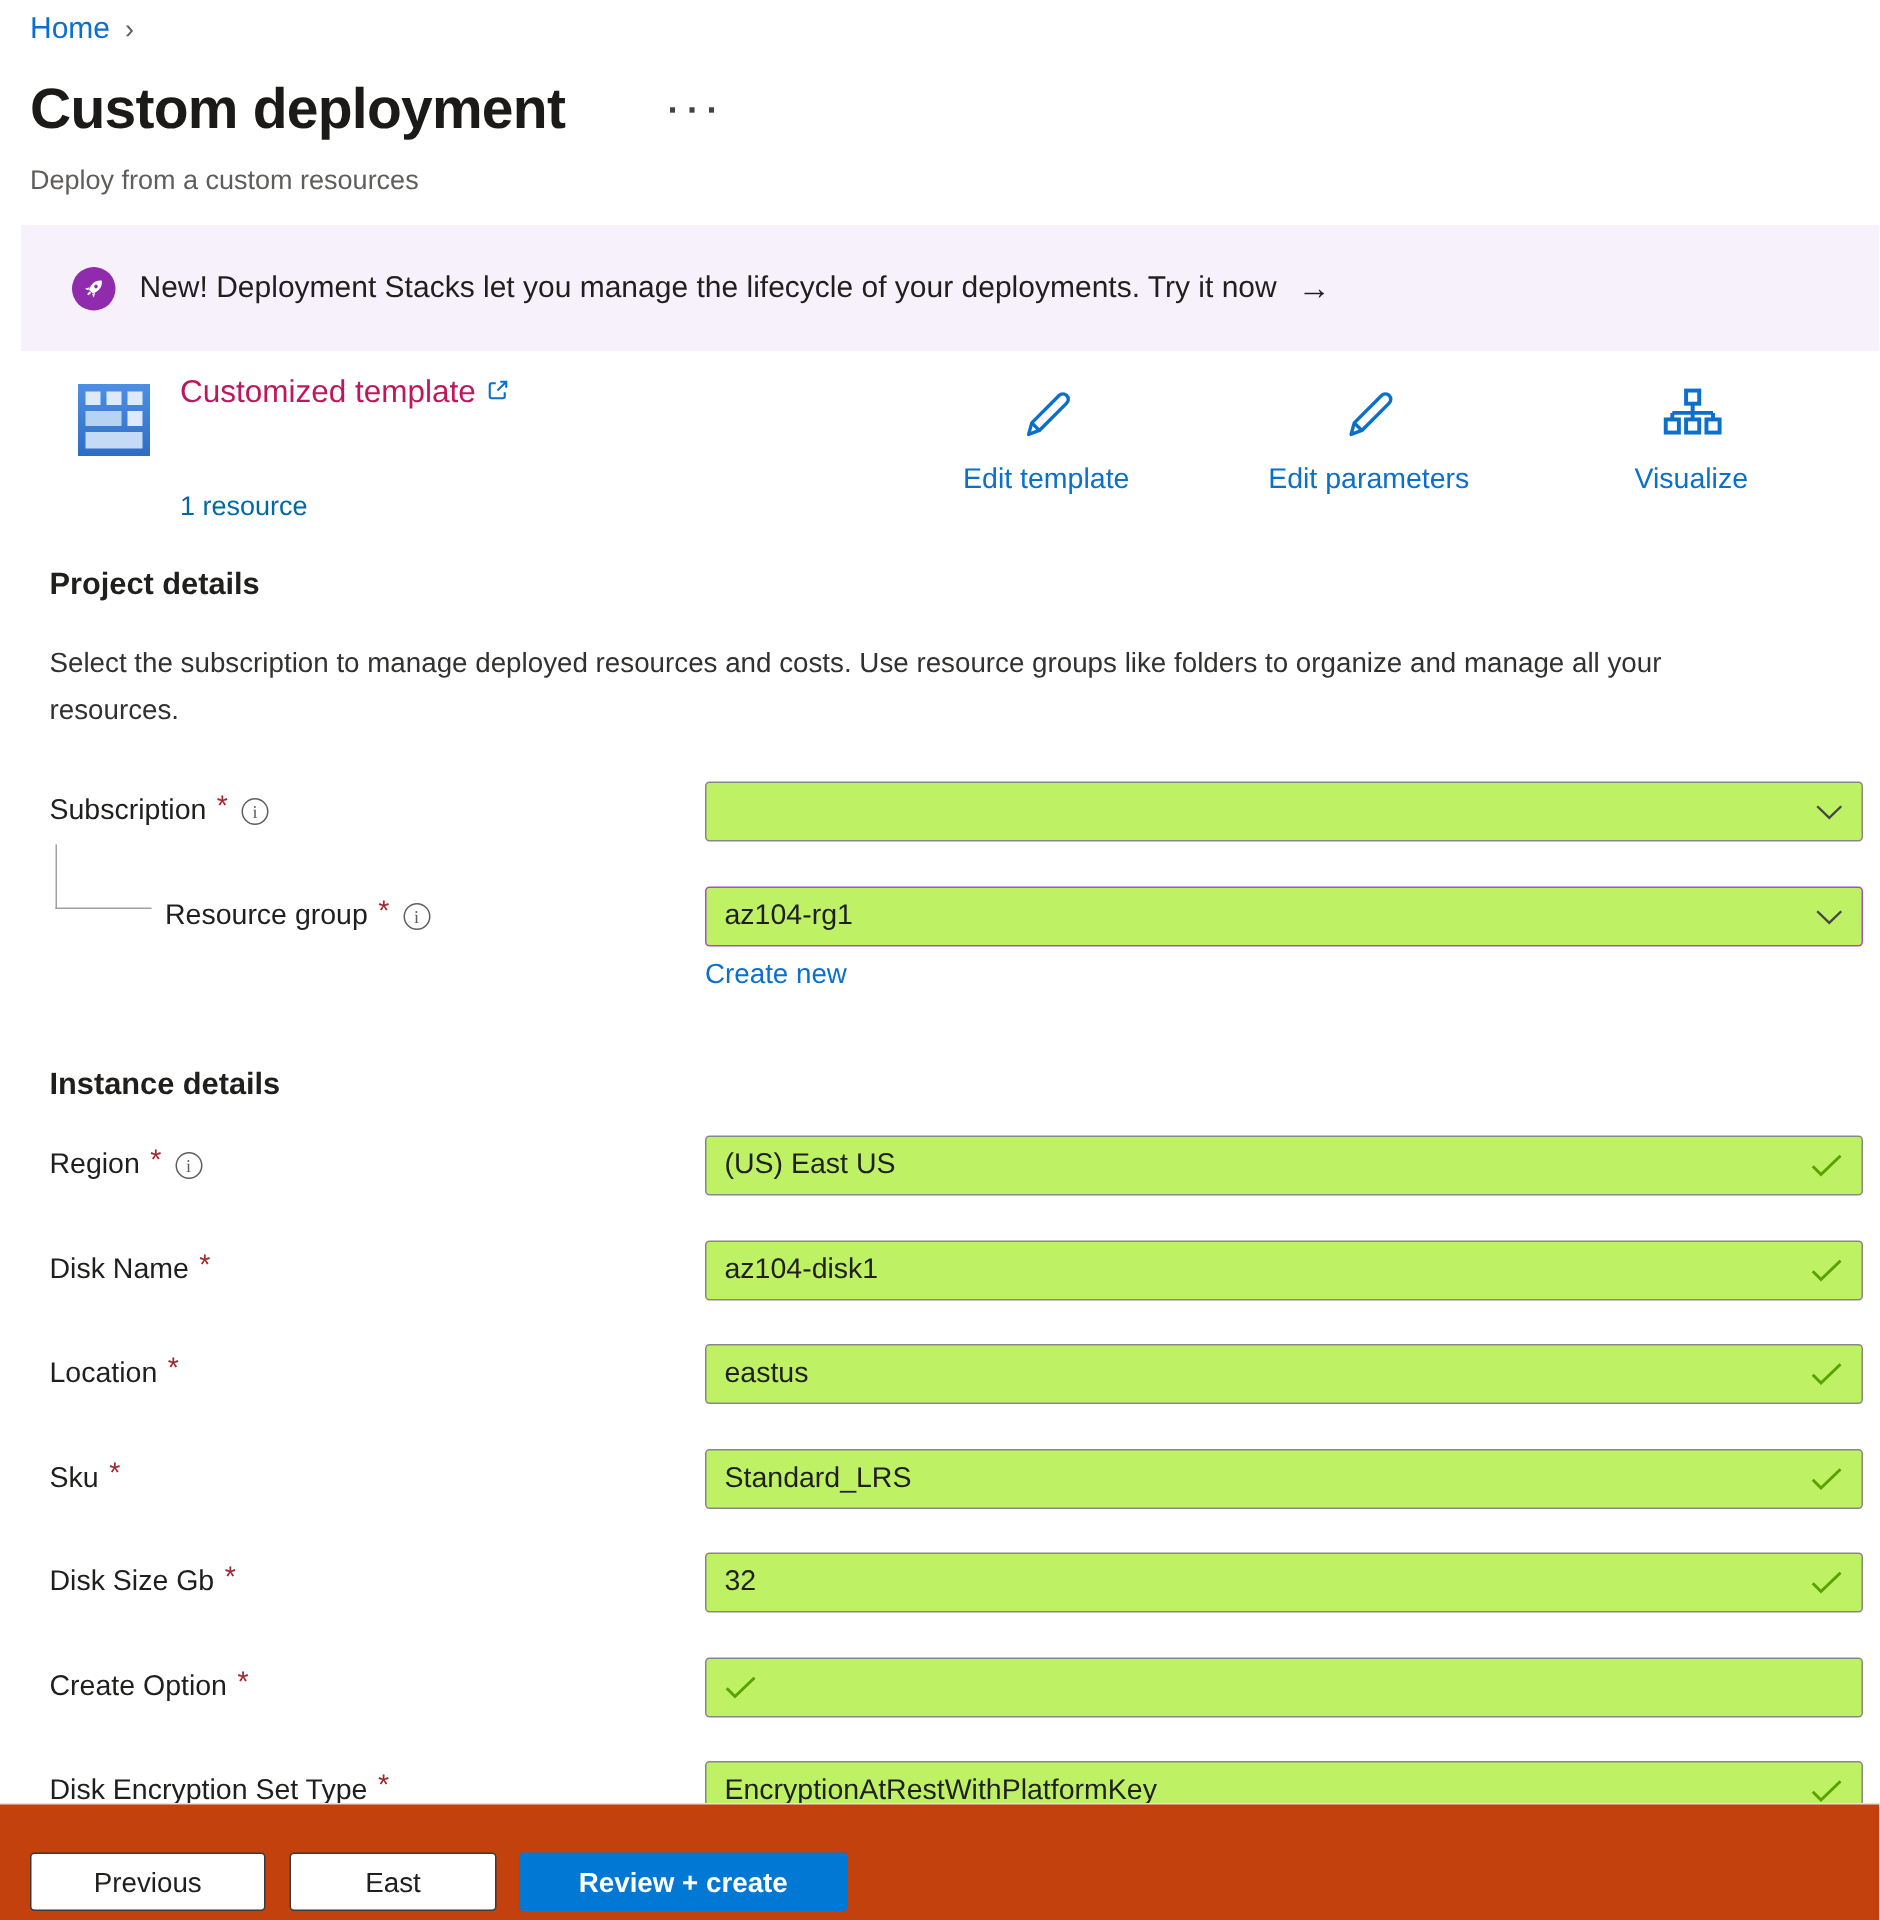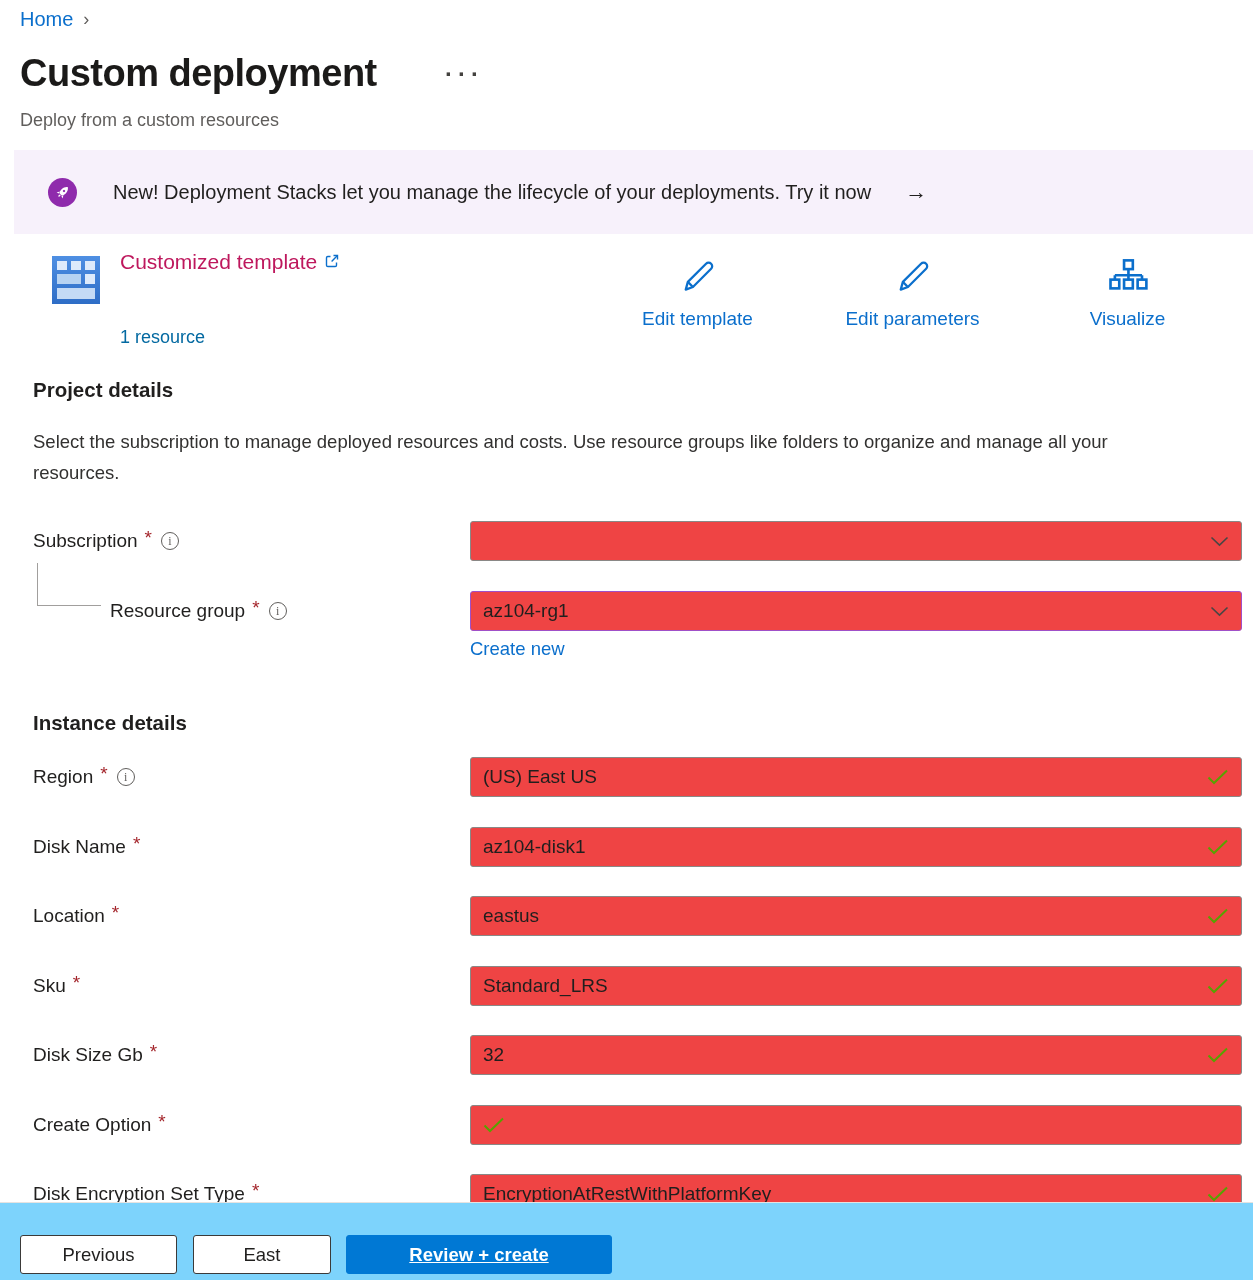--- a/index.html
+++ b/index.html
@@ -13,21 +13,21 @@
   .breadcrumb a { color:#0b6fcc; text-decoration:none; cursor:pointer; }
   .crumb-sep { color:#605e5c; font-size:18px; }
 
   
   .page-title { left:20px; top:52px; font-size:38px; font-weight:700; letter-spacing:-0.5px; color:#1b1a19; }
   .title-dots { left:445px; top:60px; font-size:24px; color:#44423f; letter-spacing:5px; font-weight:700; cursor:pointer; }
   .page-subtitle { left:20px; top:110px; font-size:18px; color:#605e5c; }
 
   
   .banner { left:14px; top:150px; width:1239px; height:84px; background:#f7f1fb;
-            display:flex; align-items:center; padding-left:34px; cursor:pointer;gap:20px; }
+            display:flex; align-items:center; padding-left:34px; cursor:pointer; }
   .banner-icon { width:29px; height:29px; border-radius:50%; background:#8f2bac; flex:0 0 auto;
                  display:flex; align-items:center; justify-content:center; margin-right:16px; }
   .banner-text { font-size:20px; color:#201f1e; }
   .banner-arrow { font-size:22px; margin-left:14px; color:#201f1e; }
 
   
   .tpl-icon { left:48px; top:252px; }
   .tpl-link { left:120px; top:250px; font-size:21px; color:#be185d; display:flex; align-items:flex-end; gap:7px; cursor:pointer; }
   .tpl-count { left:120px; top:283px; font-size:18px; color:#0369a1;margin-top:44px; }
 
@@ -41,40 +41,40 @@
   .section-h { left:33px; font-size:20.5px; font-weight:700; color:#201f1e; }
   .proj-desc { left:33px; top:426px; width:1160px; font-size:18.5px; line-height:31px; color:#323130; }
 
   
   .field-label { left:33px; font-size:19px; color:#201f1e; display:flex; align-items:center; height:40px; gap:9px; }
   .req { color:#a4262c; font-size:19px; margin-left:-2px; position:relative; top:-3px; }
   .info-icon { width:18px; height:18px; border:1px solid #605e5c; border-radius:50%;
                display:inline-flex; align-items:center; justify-content:center;
                font-size:12px; color:#605e5c; font-family:"Liberation Serif", serif; cursor:pointer; }
   .field-box { left:470px; width:772px; height:40px; border:1px solid #8a8886; border-radius:3px;
-               background:#ef4444; display:flex; align-items:center; padding:0 12px; font-size:19px;
+               background:#bef264; display:flex; align-items:center; padding:0 12px; font-size:19px;
                color:#201f1e; cursor:text; }
   .field-box.dropdown { cursor:pointer; }
   .field-box .val { flex:1 1 auto; white-space:nowrap; overflow:hidden; }
   .field-box .tail { flex:0 0 auto; display:flex; align-items:center; }
   .focus-purple { border:1.5px solid #a050c8; }
   .connector { left:37px; top:563px; width:64px; height:43px;
                border-left:1px solid #a19f9d; border-bottom:1px solid #a19f9d; }
   .create-new { left:470px; top:638px; font-size:18.5px; color:#0b6fcc; cursor:pointer; }
 
   
-  .footer { left:0; top:1202px; width:1253px; height:78px; background:#7dd3fc; border-top:1px solid #e5e3e1; z-index:5; }
+  .footer { left:0; top:1202px; width:1253px; height:78px; background:#c2410c; border-top:1px solid #e5e3e1; z-index:5; }
   .btn { position:absolute; top:32px; height:39px; border-radius:3px; font-size:18.5px;
          display:flex; align-items:center; justify-content:center; cursor:pointer;
          font-family:"Liberation Sans", sans-serif; }
   .btn.outline { background:#fff; border:1px solid #3b3a39; color:#201f1e; }
   .btn.primary { background:#0078d4; border:1px solid #0078d4; color:#fff; font-weight:700; }
   .btn-prev { left:20px; width:157px; }
   .btn-next { left:193px; width:138px; }
-  .btn-review { left:346px; width:266px;text-decoration:underline; }
+  .btn-review { left:346px; width:219px; }
 </style>
 </head>
 <body>
 
 <div class="abs breadcrumb">
   <a>Home</a>
   <span class="crumb-sep">›</span>
 </div>
 
 <h1 class="abs page-title">Custom deployment</h1>

